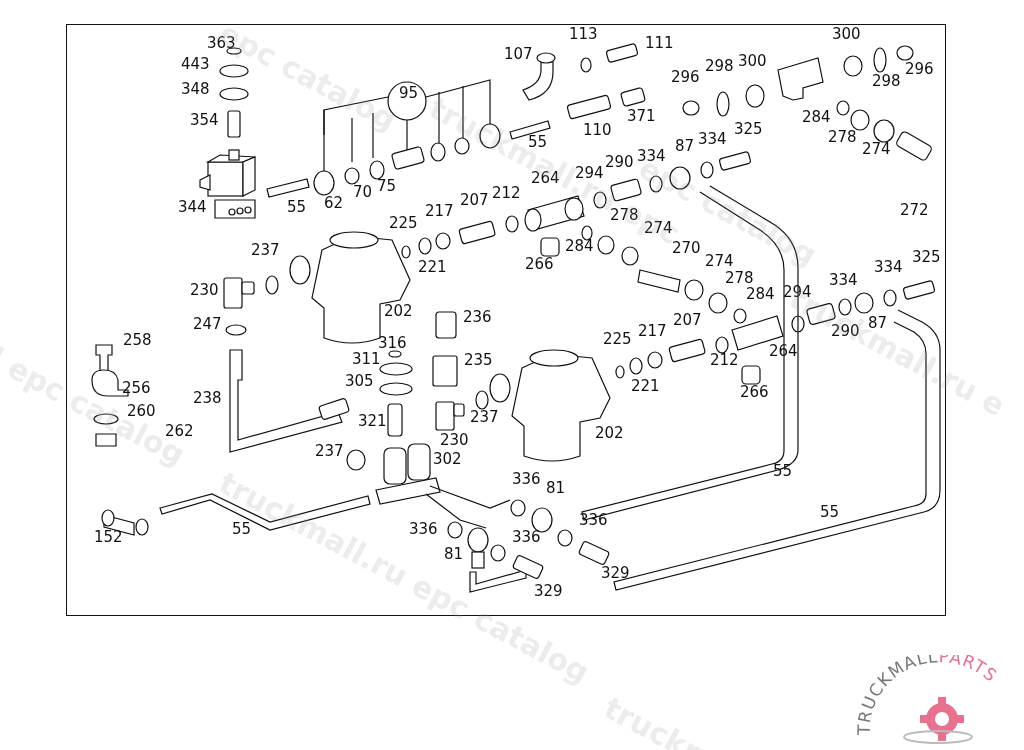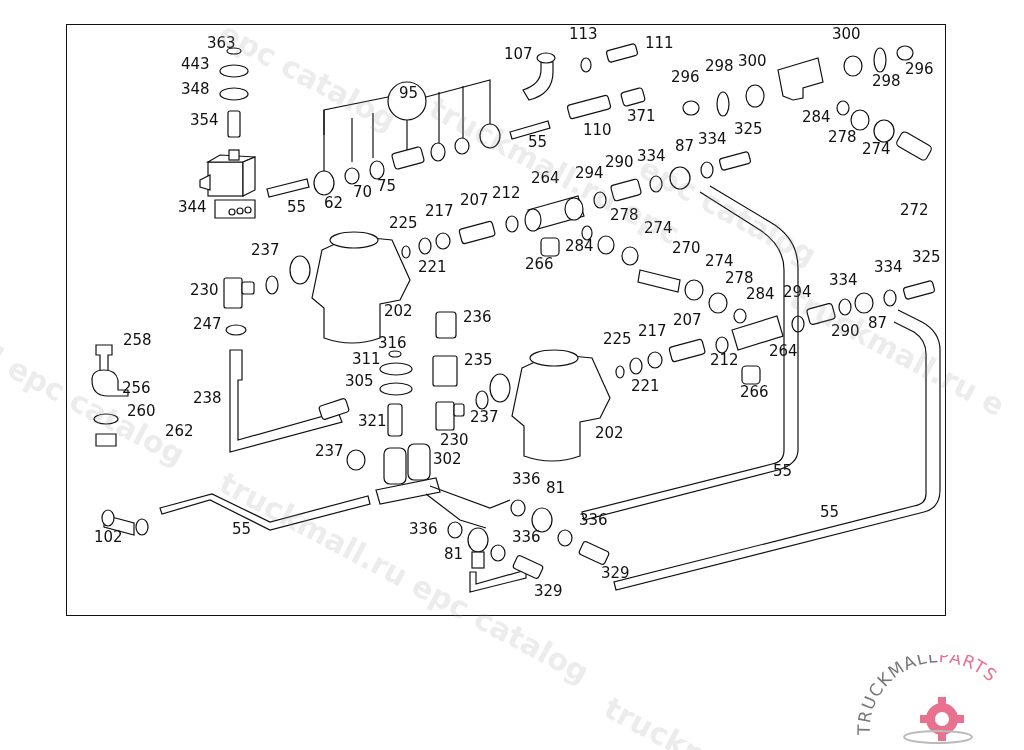--- a/index.html
+++ b/index.html
@@ -257,21 +257,21 @@
     <div class="lbl" style="left: 631px; top: 379px;">221</div>
     <div class="lbl" style="left: 710px; top: 353px;">212</div>
     <div class="lbl" style="left: 769px; top: 344px;">264</div>
     <div class="lbl" style="left: 740px; top: 385px;">266</div>
     <div class="lbl" style="left: 595px; top: 426px;">202</div>
     <div class="lbl" style="left: 123px; top: 333px;">258</div>
     <div class="lbl" style="left: 122px; top: 381px;">256</div>
     <div class="lbl" style="left: 127px; top: 404px;">260</div>
     <div class="lbl" style="left: 125px; top: 424px; margin-left: 40px;">262</div>
     <div class="lbl" style="left: 193px; top: 391px;">238</div>
-    <div class="lbl" style="left: 94px; top: 530px;">102</div>
+    <div class="lbl" style="left: 94px; top: 530px;">152</div>
     <div class="lbl" style="left: 232px; top: 522px;">55</div>
     <div class="lbl" style="left: 512px; top: 472px;">336</div>
     <div class="lbl" style="left: 546px; top: 481px;">81</div>
     <div class="lbl" style="left: 773px; top: 464px;">55</div>
     <div class="lbl" style="left: 820px; top: 505px;">55</div>
     <div class="lbl" style="left: 409px; top: 522px;">336</div>
     <div class="lbl" style="left: 444px; top: 547px;">81</div>
     <div class="lbl" style="left: 512px; top: 530px;">336</div>
     <div class="lbl" style="left: 579px; top: 513px;">336</div>
     <div class="lbl" style="left: 534px; top: 584px;">329</div>

